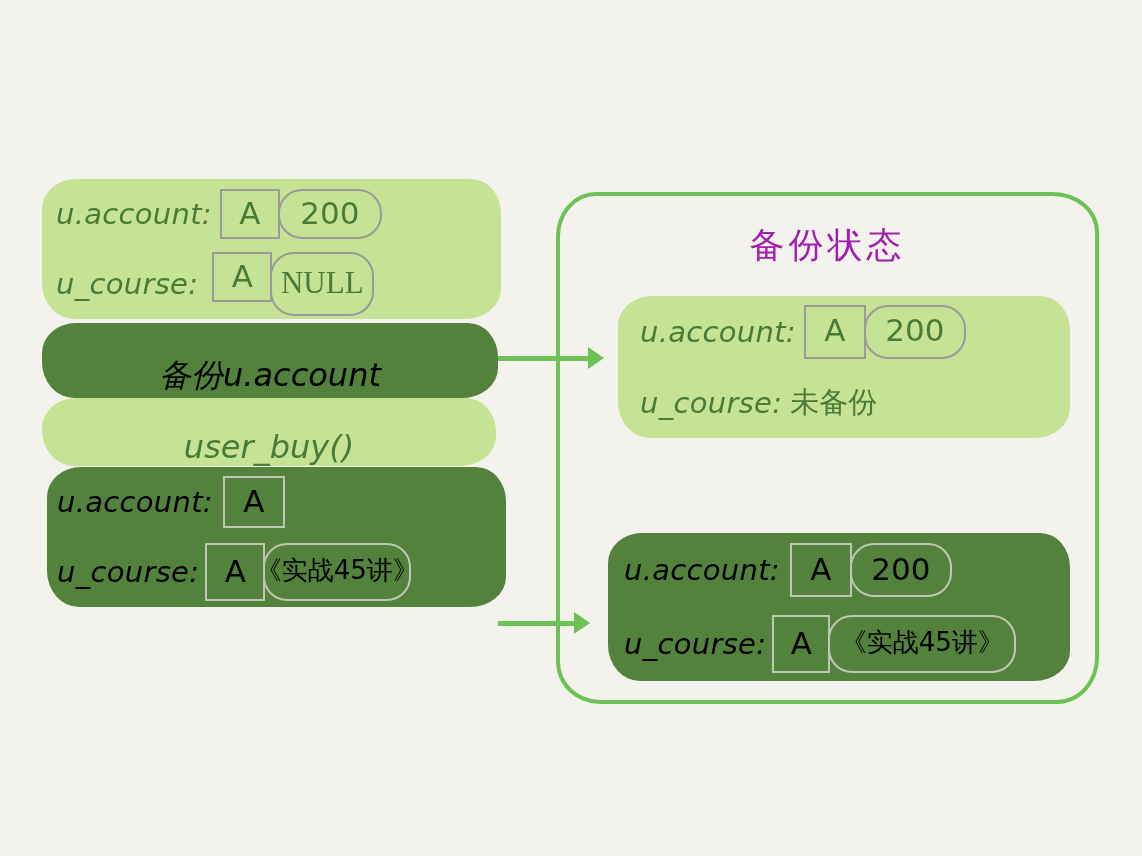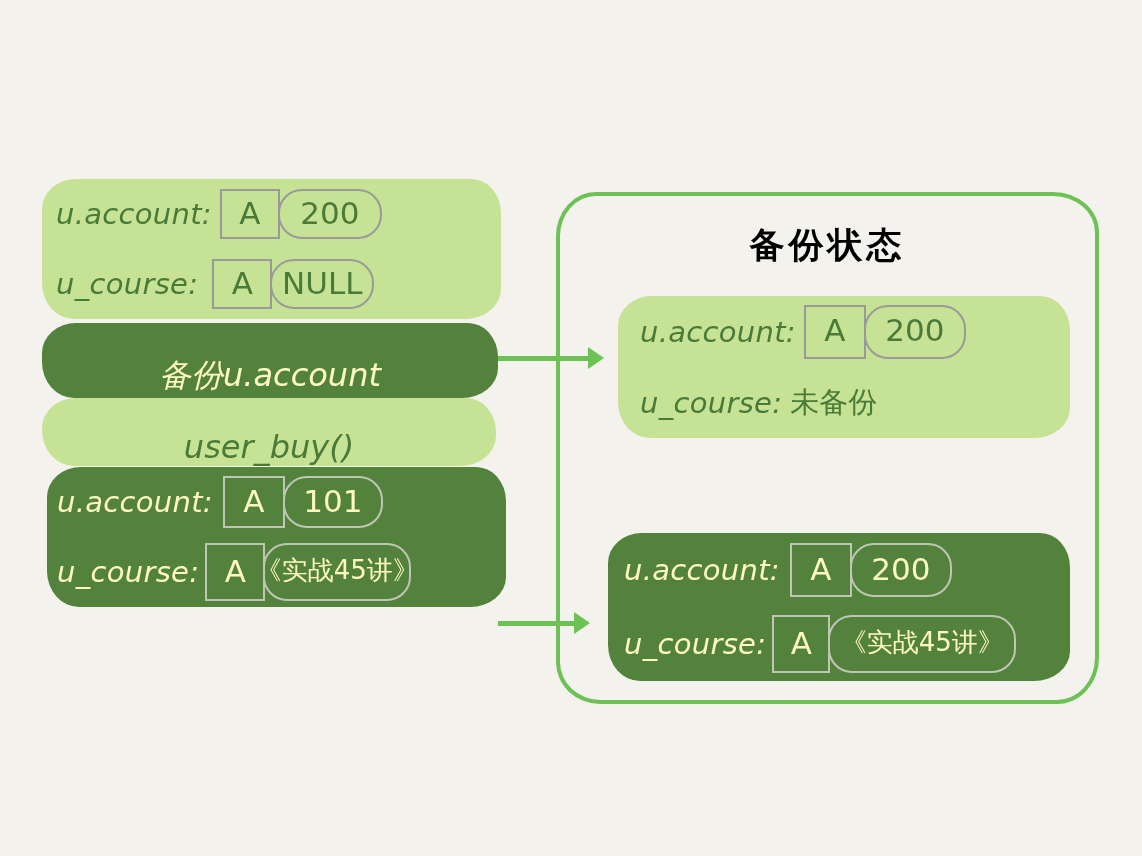--- a/index.html
+++ b/index.html
@@ -33,21 +33,21 @@
     display:flex;align-items:center;
     height:50%;
   }
   .kvrow .label{
     white-space:nowrap;
     font-style:italic;
     letter-spacing:.3px;
   }
   
   .light .label,.light .cell,.light .plain{color:#4a7a38;}
-  .dark  .label,.dark  .cell,.dark  .plain{color:#fef9c3;}
+  .dark  .label,.dark  .cell,.dark  .plain{color:#000000;}
 
   .cells{display:flex;margin-left:8px;}
   .cell{
     box-sizing:border-box;
     display:flex;align-items:center;justify-content:center;
     border:2px solid #9a9a9a;
     padding:1px 8px 4px;
     white-space:nowrap;
   }
   .dark .cell{border-color:#bfc6b4;}
@@ -64,22 +64,22 @@
     position:absolute;
     left:556px;top:192px;width:543px;height:512px;
     border:4px solid #6cc254;
     border-radius:40px 46px 42px 44px / 44px 40px 46px 42px;
     box-sizing:border-box;
   }
   .panel-title{
     position:absolute;
     left:556px;top:222px;width:543px;
     text-align:center;
-    color:#000000;
-    font-weight:700;
+    color:#a21caf;
+    font-weight:400;
     letter-spacing:4px;
   }
 
   
   .arrow{position:absolute;height:5px;background:#6cc254;}
   .arrow::after{
     content:"";position:absolute;right:-14px;top:-9px;
     width:0;height:0;
     border-left:16px solid #6cc254;
     border-top:11px solid transparent;
@@ -103,41 +103,40 @@
         <span class="label fs-kv">u.account:</span>
         <span class="cells">
           <span class="cell fs-kv-cell" style="width:60px;height:50px;">A</span>
           <span class="cell fs-kv-cell" style="width:104px;height:50px;">200</span>
         </span>
       </div>
       <div class="kvrow">
         <span class="label fs-kv">u_course:</span>
         <span class="cells" style="margin-left:14px;">
           <span class="cell fs-kv-cell" style="width:60px;height:50px;">A</span>
-          <span class="cell fs-kv-cell" style="width:104px;height:50px;">NULL</span>
+          <span class="cell fs-kv-cell" style="width:104px;height:64px;font-family:Liberation Serif, serif;">NULL</span>
         </span>
       </div>
     </div>
   </div>
 
   <div class="blob dark" style="left:42px;top:323px;width:456px;height:75px;">
     <div class="centered fs-bar plain">备份u.account</div>
   </div>
 
   <div class="blob light" style="left:42px;top:398px;width:454px;height:68px;">
     <div class="centered fs-bar plain">user_buy()</div>
   </div>
 
   <div class="blob dark" style="left:47px;top:467px;width:459px;height:140px;">
     <div class="rowstack" style="padding:0 10px;">
       <div class="kvrow">
         <span class="label fs-kv">u.account:</span>
         <span class="cells" style="margin-left:10px;">
           <span class="cell fs-kv-cell" style="width:62px;height:52px;">A</span>
-          <span class="cell fs-kv-cell" style="width:100px;height:52px;">101</span>
         </span>
       </div>
       <div class="kvrow">
         <span class="label fs-kv">u_course:</span>
         <span class="cells" style="margin-left:6px;">
           <span class="cell fs-kv-cell" style="width:60px;height:58px;">A</span>
           <span class="cell" style="width:148px;height:58px;font-size:26px;">《实战45讲》</span>
         </span>
       </div>
     </div>

